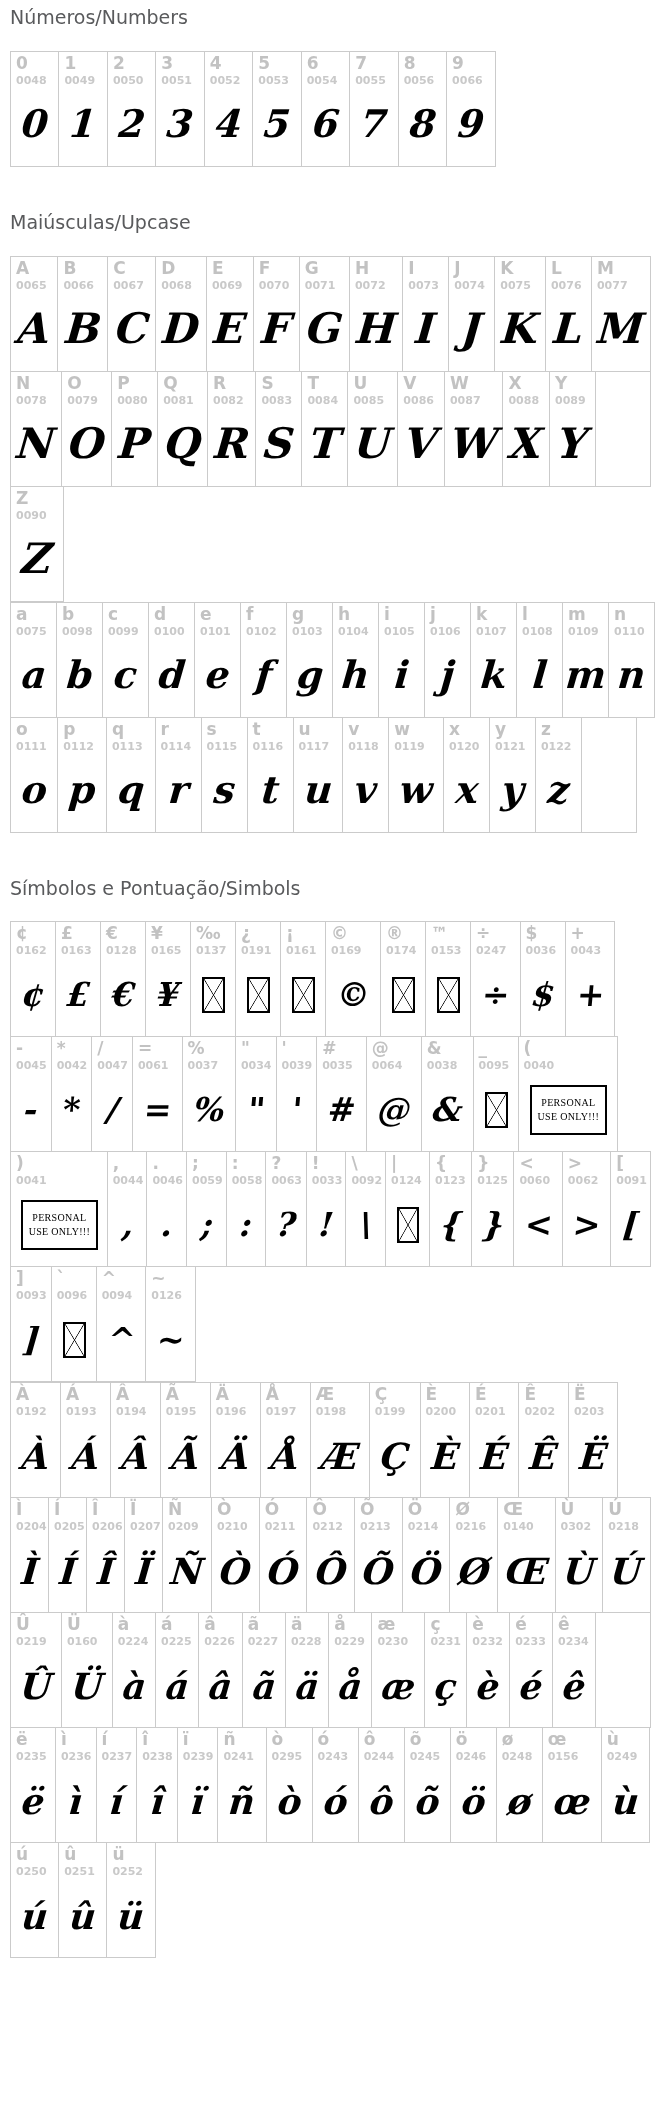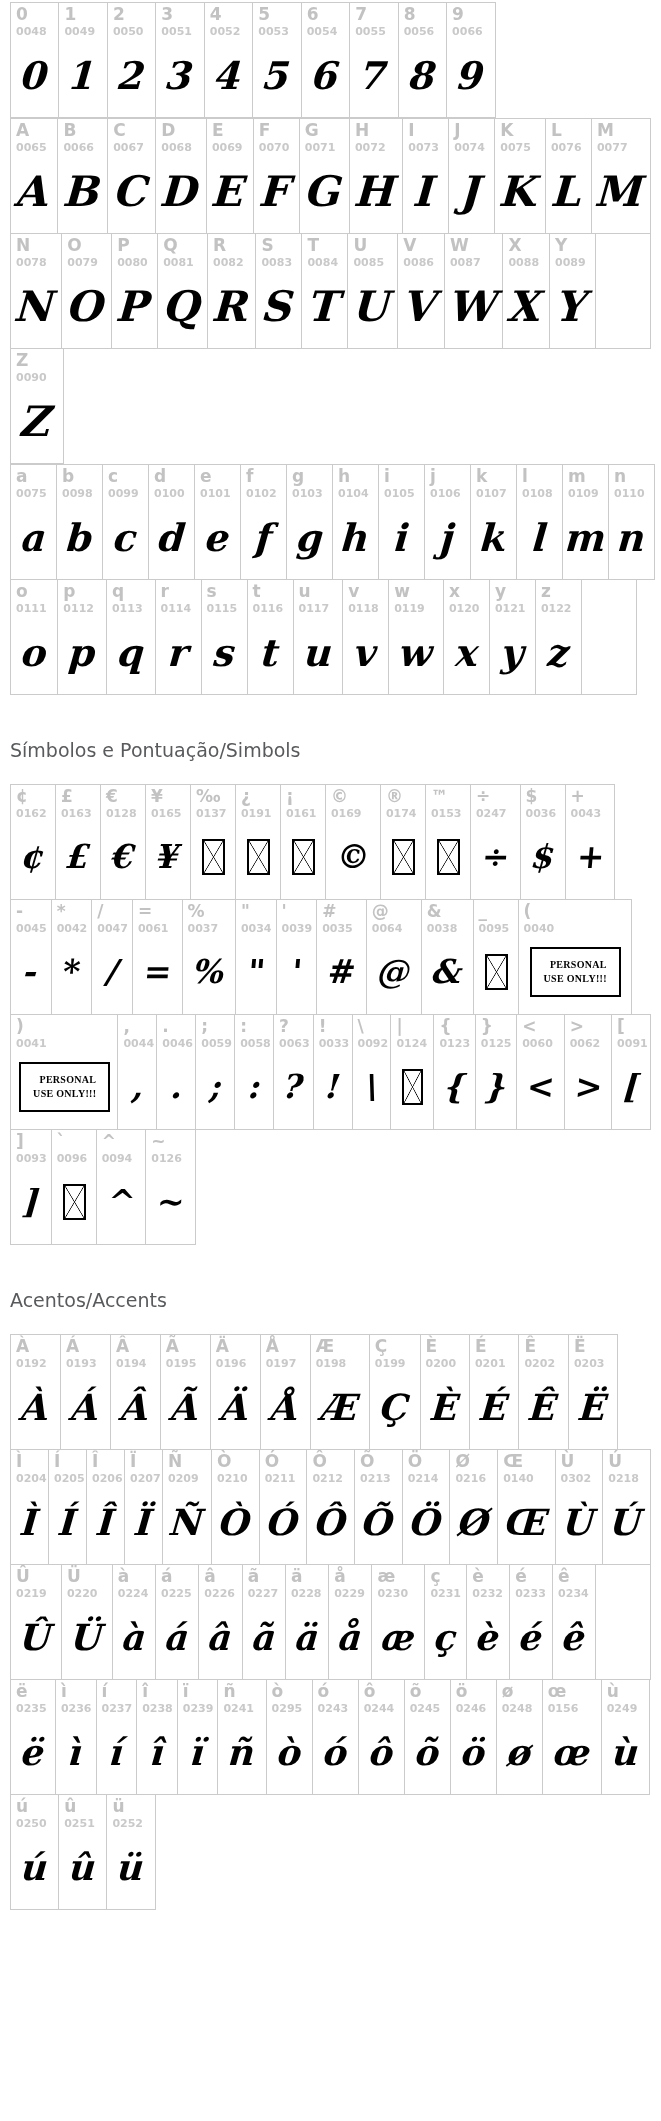--- a/index.html
+++ b/index.html
@@ -77,37 +77,38 @@
     width:23px;
     height:36px;
     border:2px solid #000;
     box-sizing:border-box;
     background:
       linear-gradient(to top right,    transparent calc(50% - 0.7px), #000 50%, transparent calc(50% + 0.7px)),
       linear-gradient(to bottom right, transparent calc(50% - 0.7px), #000 50%, transparent calc(50% + 0.7px));
   }
   .badge {
     border:2px solid #000;
-    padding:9px 12px;
-    text-align:right;
+    padding:9px 6px;
+    text-align:center;
     font-family:"Liberation Serif", serif;
-    font-weight:bold;
+    font-weight:normal;
     font-size:10px;
     line-height:1.4;
     letter-spacing:0.3px;
     color:#000;
     white-space:nowrap;
   }
   .cell.empty { min-width:56px; }
 </style>
 </head>
 <body>
 
 <div class="wrap" id="specimen">
     <div class="section sec-numbers">
+      <div class="section-title">Números/Numbers</div>
       <div class="glyph-table">
         <div class="glyph-row">
           <div class="cell">
             <div class="cell-char">0</div>
             <div class="cell-code">0048</div>
             <div class="cell-glyph">
               <div class="glyph-text">0</div>
             </div>
           </div>
           <div class="cell">
@@ -170,20 +171,21 @@
             <div class="cell-char">9</div>
             <div class="cell-code">0066</div>
             <div class="cell-glyph">
               <div class="glyph-text">9</div>
             </div>
           </div>
         </div>
       </div>
     </div>
     <div class="section sec-uppercase">
+      <div class="section-title">Maiúsculas/Upcase</div>
       <div class="glyph-table">
         <div class="glyph-row">
           <div class="cell">
             <div class="cell-char">A</div>
             <div class="cell-code">0065</div>
             <div class="cell-glyph">
               <div class="glyph-text">A</div>
             </div>
           </div>
           <div class="cell">
@@ -874,21 +876,20 @@
             <div class="cell-char">~</div>
             <div class="cell-code">0126</div>
             <div class="cell-glyph">
               <div class="glyph-text">~</div>
             </div>
           </div>
         </div>
       </div>
     </div>
     <div class="section sec-accents">
-      <div class="section-title">Acentos/Accents</div>
       <div class="glyph-table">
         <div class="glyph-row">
           <div class="cell">
             <div class="cell-char">À</div>
             <div class="cell-code">0192</div>
             <div class="cell-glyph">
               <div class="glyph-text">À</div>
             </div>
           </div>
           <div class="cell">
@@ -1072,21 +1073,21 @@
         <div class="glyph-row">
           <div class="cell">
             <div class="cell-char">Û</div>
             <div class="cell-code">0219</div>
             <div class="cell-glyph">
               <div class="glyph-text">Û</div>
             </div>
           </div>
           <div class="cell">
             <div class="cell-char">Ü</div>
-            <div class="cell-code">0220</div>
+            <div class="cell-code">0160</div>
             <div class="cell-glyph">
               <div class="glyph-text">Ü</div>
             </div>
           </div>
           <div class="cell">
             <div class="cell-char">à</div>
             <div class="cell-code">0224</div>
             <div class="cell-glyph">
               <div class="glyph-text">à</div>
             </div>

